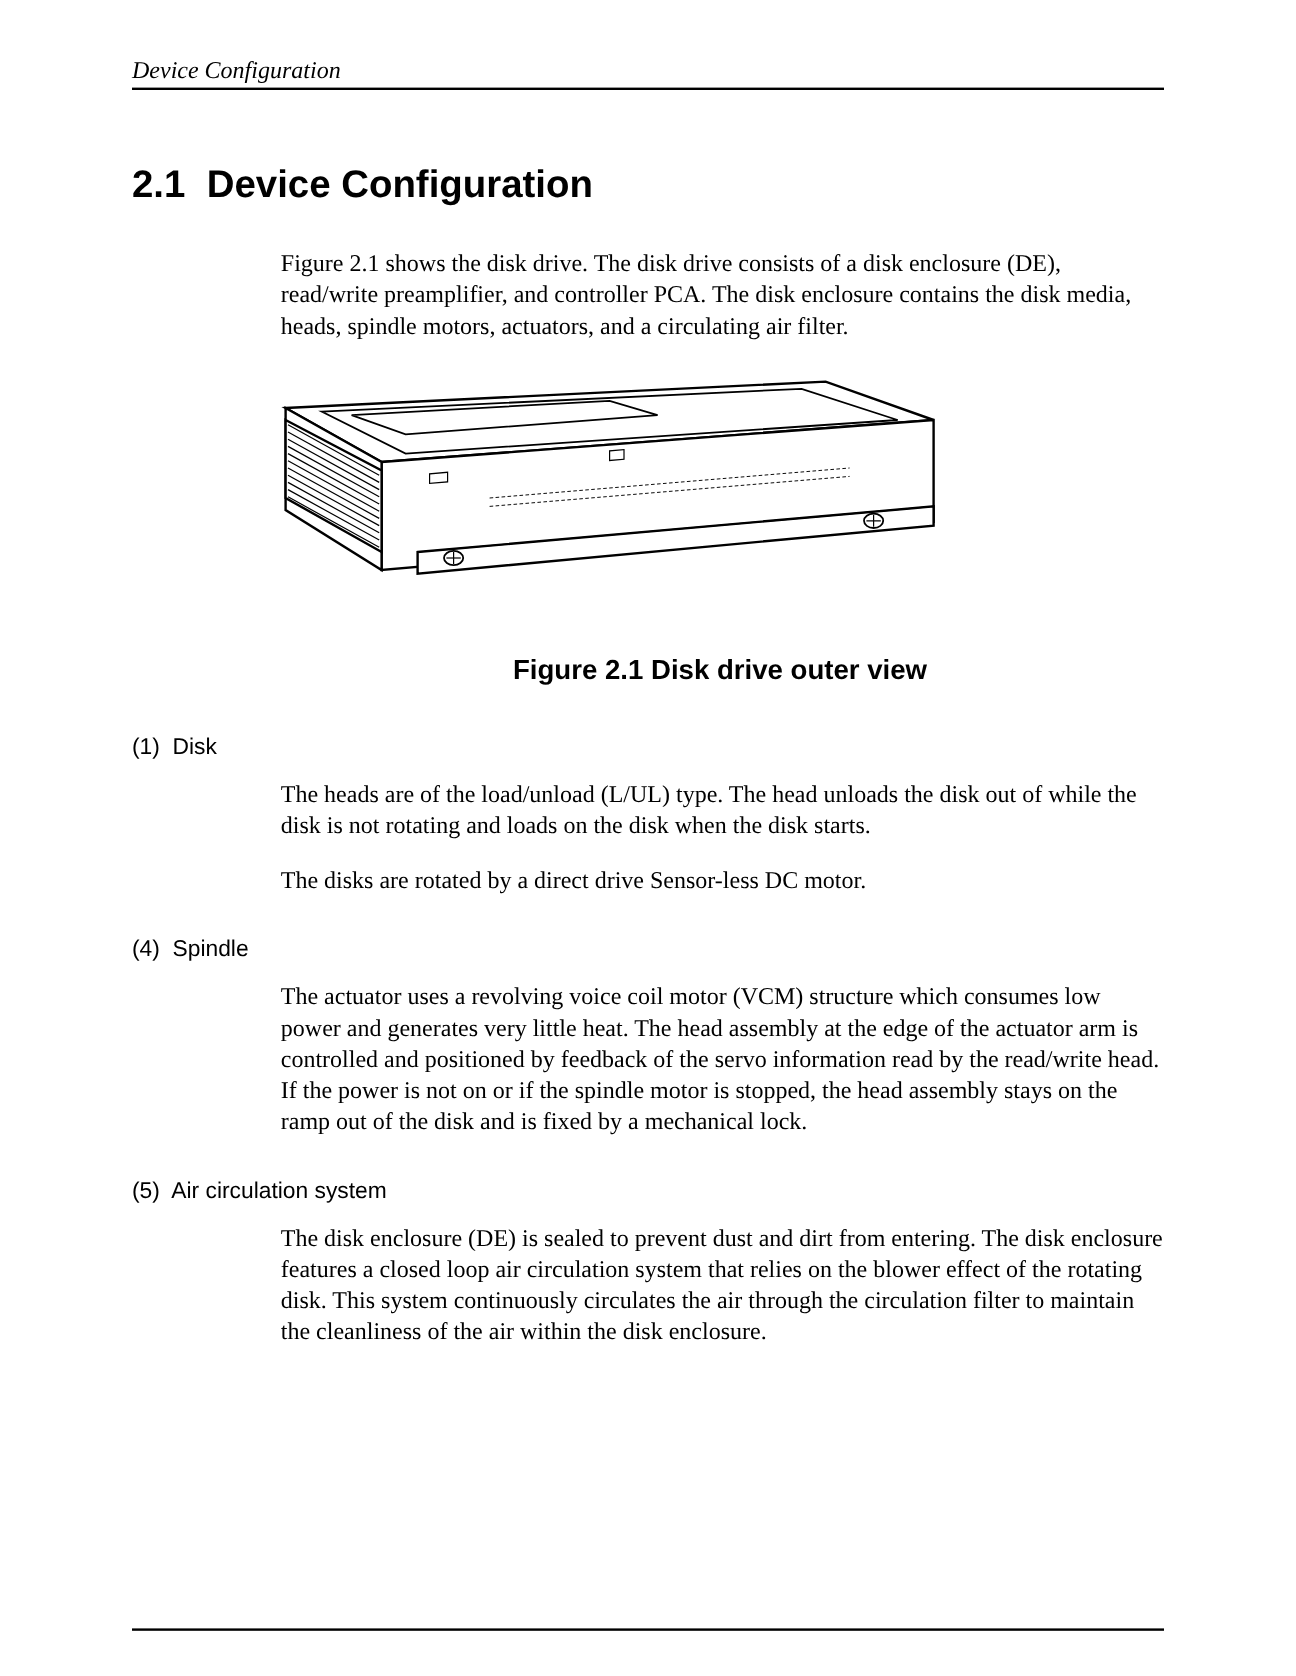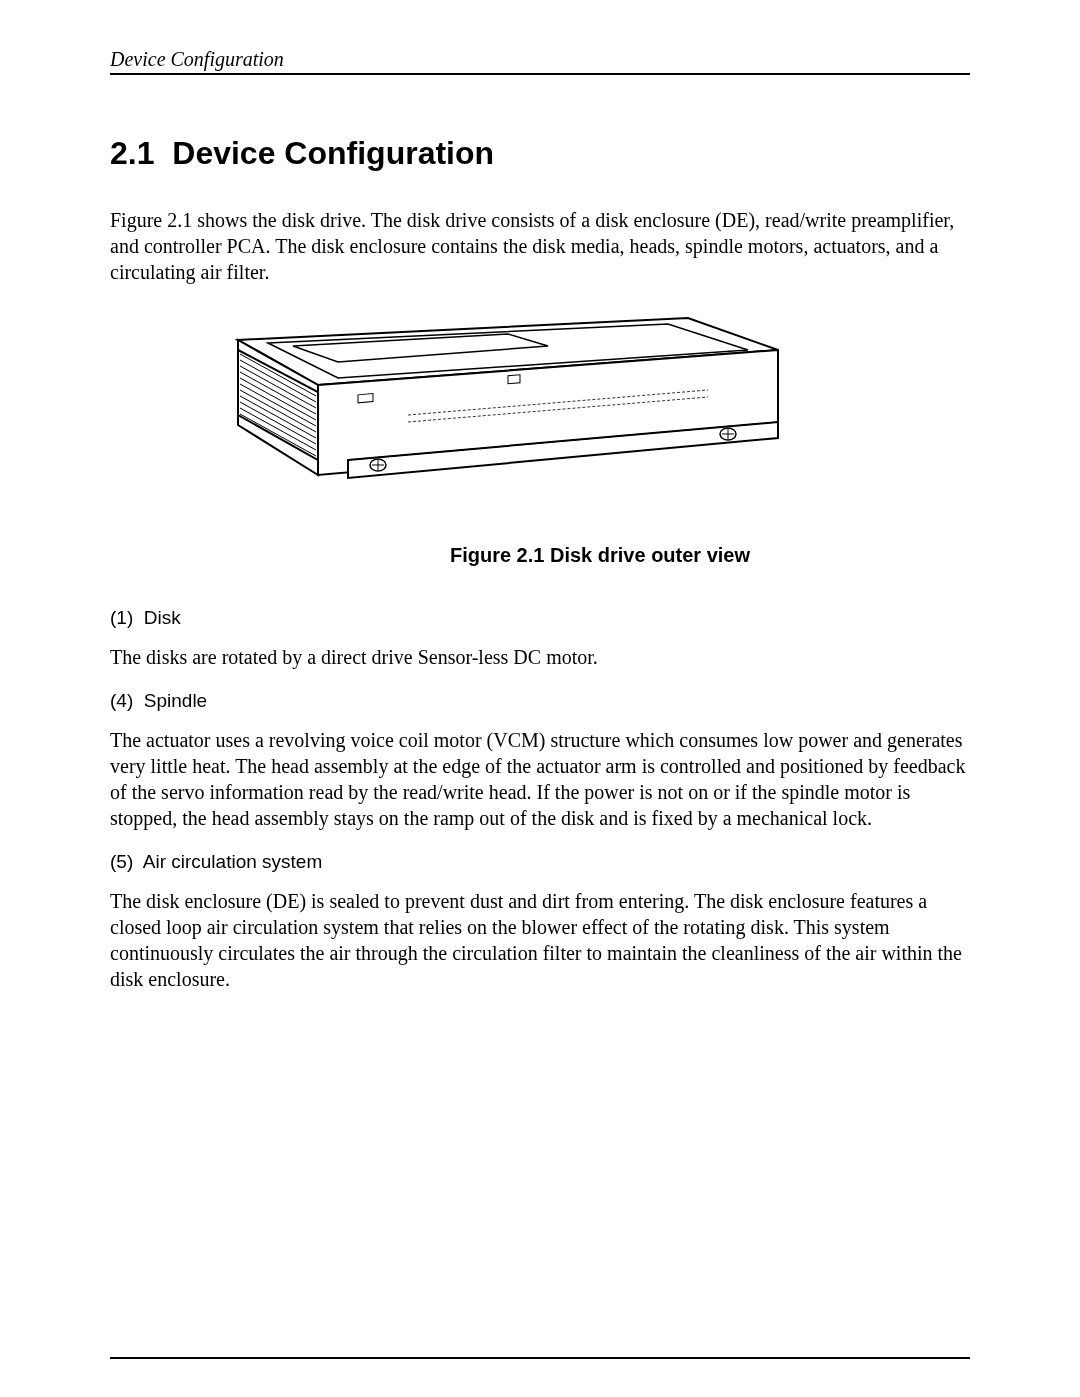--- a/index.html
+++ b/index.html
@@ -31,44 +31,45 @@
     .section-heading {
       font-family: Arial, Helvetica, sans-serif;
       font-weight: bold;
       font-size: 32px;
       margin-top: 60px;
       margin-bottom: 35px;
     }
     .body-text {
       font-size: 20px;
       line-height: 1.3;
+      margin-left: 124px;
       margin-bottom: 20px;
     }
     .figure-container {
       margin-left: 98px;
       margin-top: 25px;
       margin-bottom: 20px;
     }
     .disk-drive-svg {
       width: 580px;
       height: 180px;
     }
     .figure-caption {
       font-family: Arial, Helvetica, sans-serif;
       font-weight: bold;
-      font-size: 20px;
+      font-size: 23px;
       text-align: center;
       margin-top: 50px;
       margin-bottom: 40px;
       margin-left: 120px;
     }
     .subsection-heading {
       font-family: Arial, Helvetica, sans-serif;
       font-size: 19px;
-      margin-top: 20px;
+      margin-top: 34px;
       margin-bottom: 15px;
     }
     .footer {
       position: absolute;
       bottom: 38px;
       left: 110px;
       right: 110px;
     }
     .footer-rule {
       border: none;
@@ -144,20 +145,21 @@
 <div class="figure-caption">Figure 2.1  Disk drive outer view</div>
 
 <div>
   <div class="subsection-heading">
     <span>(1)</span>&nbsp;
     <span>Disk</span>
   </div>
 </div>
 
 <div>
+  <p class="body-text">The heads are of the load/unload (L/UL) type.  The head unloads the disk out of while the disk is not rotating and loads on the disk when the disk starts.</p>
 </div>
 
 <div>
   <p class="body-text">The disks are rotated by a direct drive Sensor-less DC motor.</p>
 </div>
 
 <div>
   <div class="subsection-heading">
     <span>(4)</span>&nbsp;
     <span>Spindle</span>

